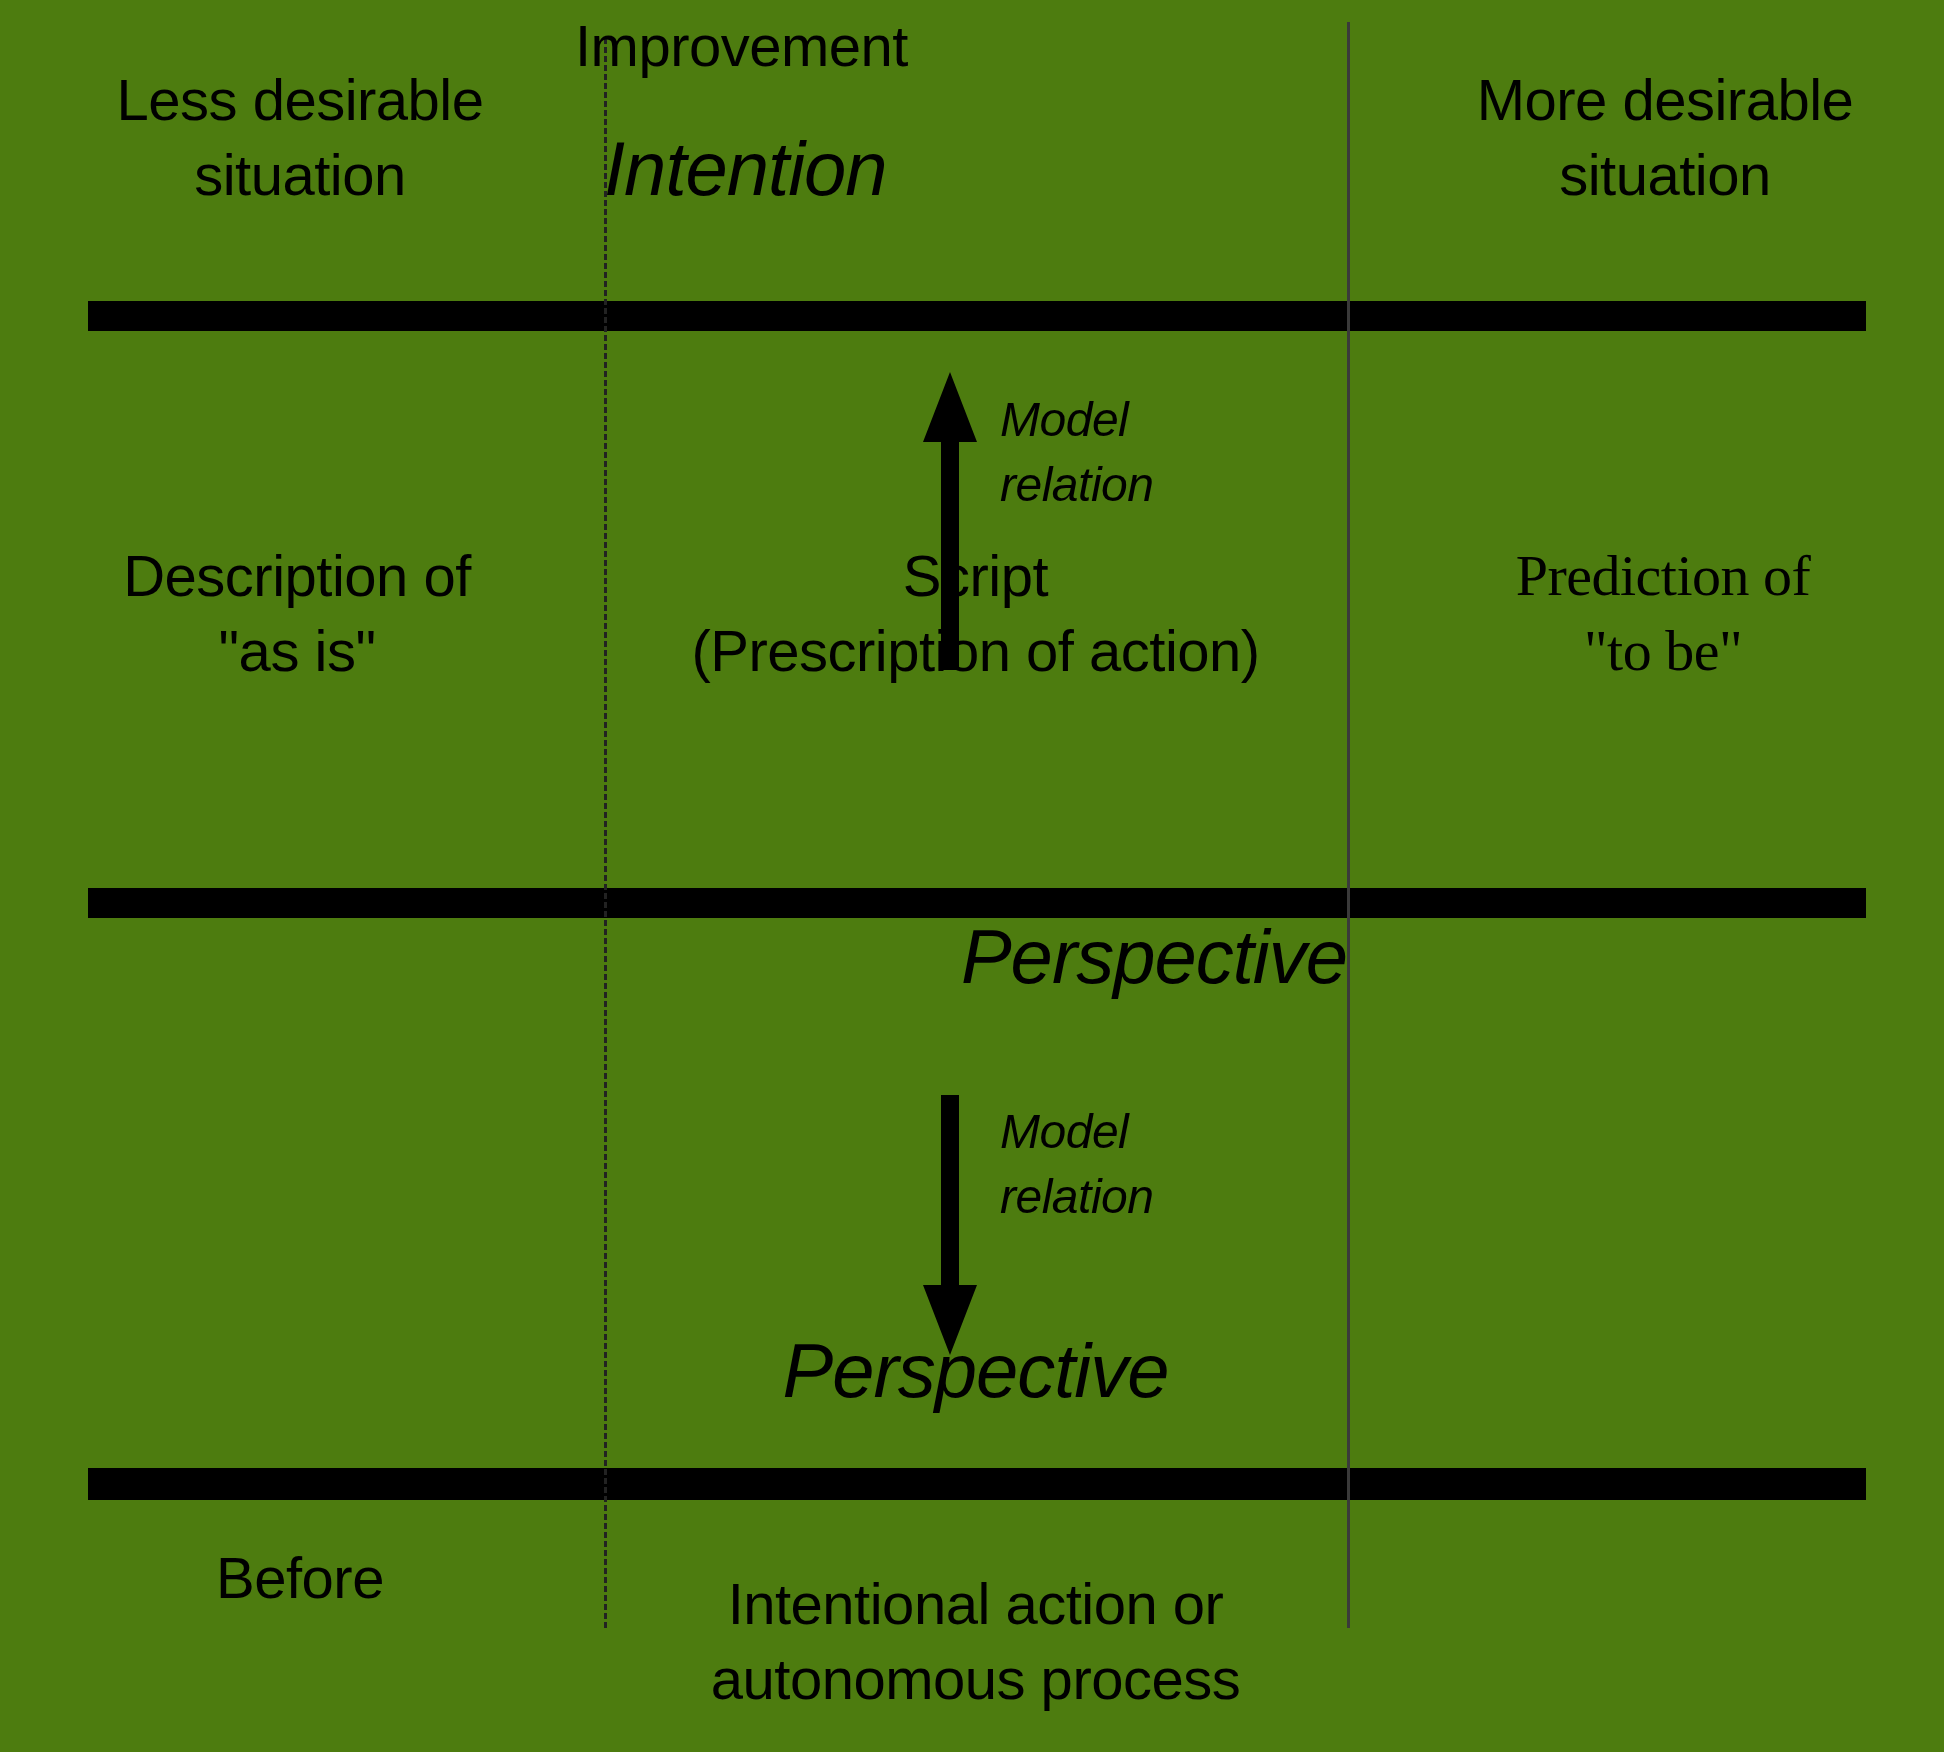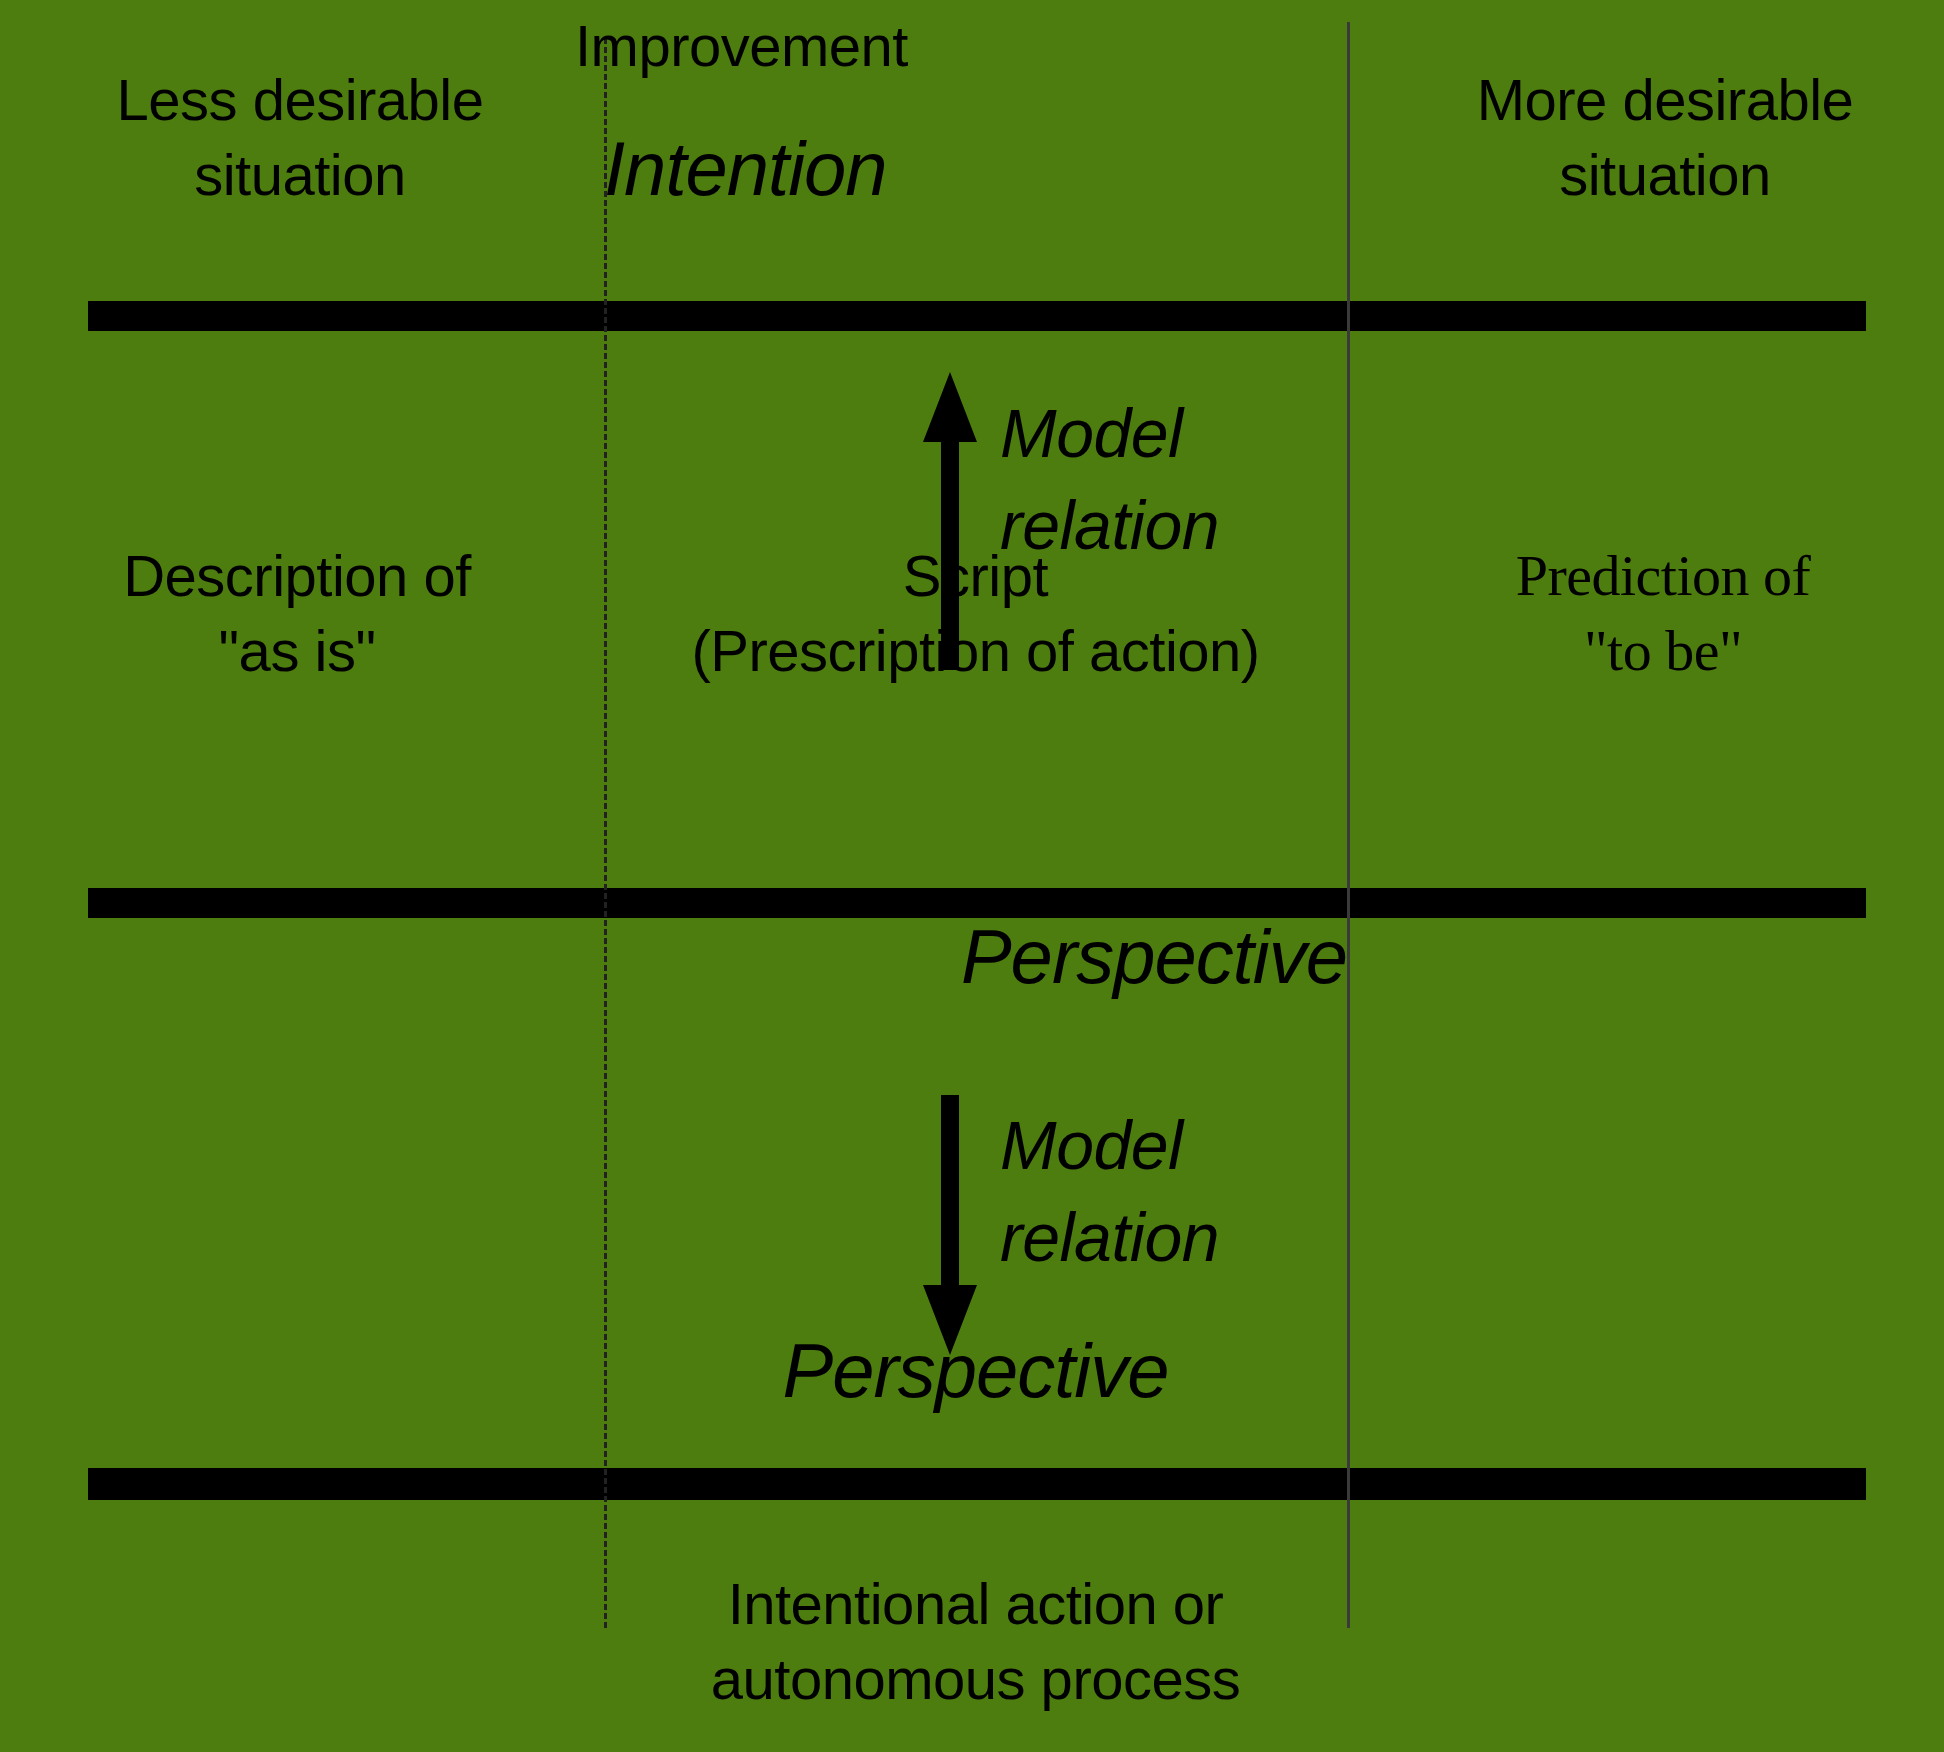--- a/index.html
+++ b/index.html
@@ -55,21 +55,21 @@
     white-space: pre-line;
   }
   .txt.ital {
     font-style: italic;
     font-weight: 400;
     font-size: 76px;
     letter-spacing: -1px;
   }
   .txt.ital-sm {
     font-style: italic;
-    font-size: 68px;
+    font-size: 48px;
     line-height: 1.35;
     letter-spacing: -0.5px;
   }
 
   
   #lbl-less-desirable  { left: 20px;   top: 62px;  width: 560px;  text-align: center; }
   #lbl-improvement     { left: 575px;  top: 8px;   width: 743px;  }
   #lbl-intention       { left: 604px;  top: 120px; width: 743px;  }
   #lbl-more-desirable  { left: 1400px; top: 62px;  width: 530px;  text-align: center; }
 
@@ -141,18 +141,19 @@
     <svg viewBox="0 0 70 262" preserveAspectRatio="none">
       <polygon points="26,0 44,0 44,190 62,190 35,260 8,190 26,190" fill="#000000"></polygon>
     </svg>
   </div>
 
   <div class="txt ital-sm" id="lbl-model-relation-dn">Model
 relation</div>
 
   <div class="txt ital" id="lbl-environment">Perspective</div>
 
+  <div class="txt" id="lbl-before">Before</div>
 
   <div class="txt" id="lbl-action">Intentional action or
 autonomous process</div>
 
 
 </div>
 
 </body></html>

